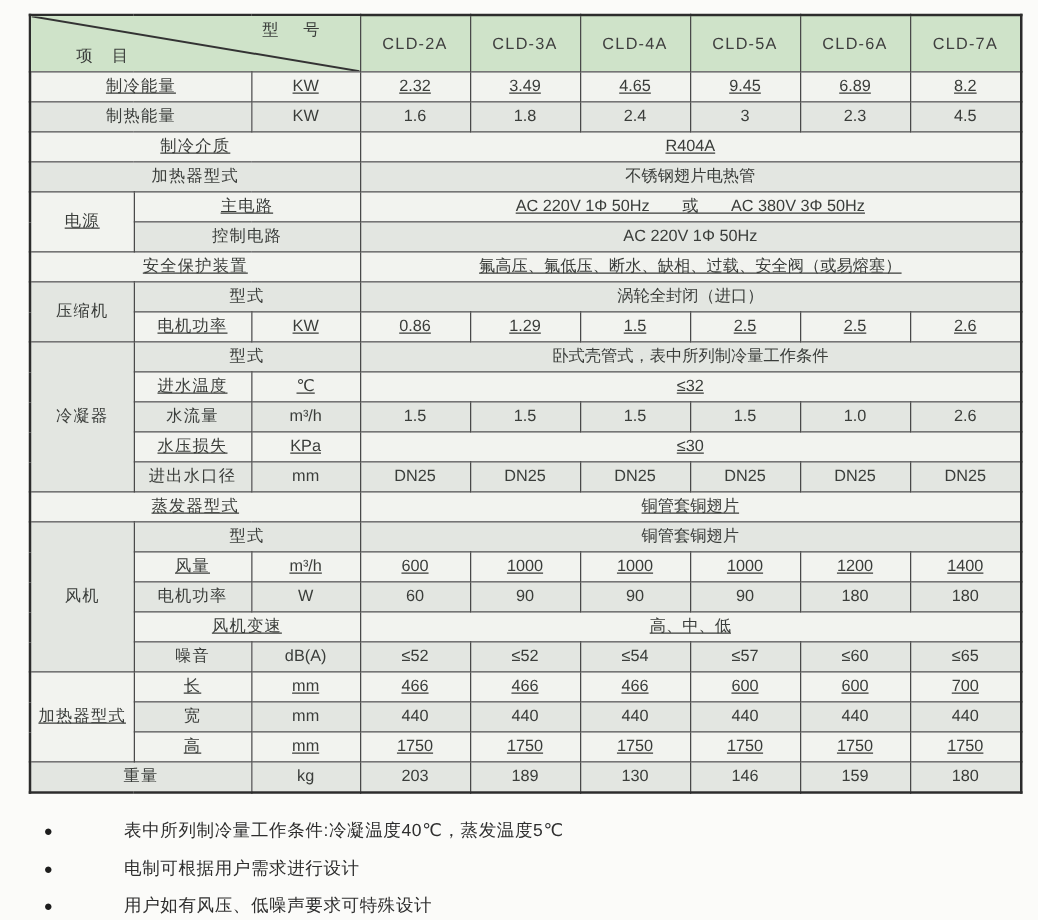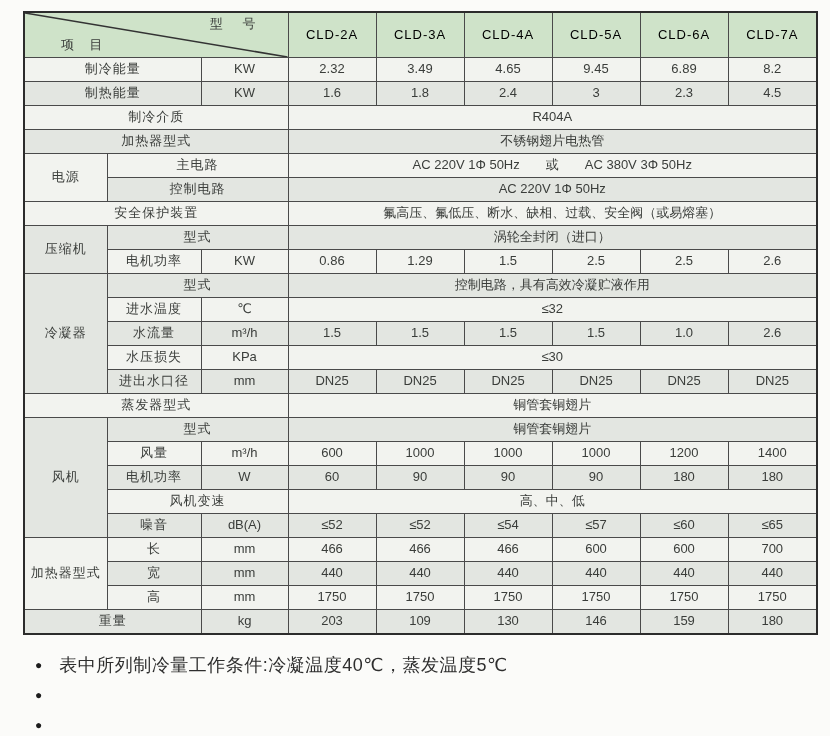--- a/index.html
+++ b/index.html
@@ -16,33 +16,33 @@
     border:2px solid var(--border-outer,#2c2c2c);
   }
   table.spec td{
     border:1px solid var(--border-inner,#4a4a4a);
     font-size:13px;line-height:1.1;
     text-align:center;vertical-align:middle;
     padding:0 2px;height:23px;
     white-space:nowrap;overflow:hidden;
   }
   tr.hdr td{height:44px;background:var(--green,#cfe3c9);}
-  td.model{font-size:12.5px;letter-spacing:1px;color:#000000;}
-  tr.rA td{background:var(--row-light,#f2f3ef);}
+  td.model{font-size:12.5px;letter-spacing:1px;color:#404040;}
+  tr.rA td{background:var(--row-light,#f2f3ef);text-decoration:underline;}
   tr.rB td{background:var(--row-dark,#e3e6e1);}
   tr.hdr td{background:var(--green,#cfe3c9) !important;}
   td.diag{position:relative;padding:0;}
   td.diag svg{position:absolute;left:0;top:0;width:100%;height:100%;display:block;}
   .corner-model{position:absolute;top:5px;right:26px;letter-spacing:6px;font-size:13px;font-family:Liberation Mono, monospace;}
   .corner-item{position:absolute;bottom:5px;left:36px;letter-spacing:6px;font-size:13px;}
   td.lab,td.grp{letter-spacing:1px;}
   .notes{list-style:none;margin:15px 0 0 0;padding:0 0 0 12px;}
   .notes li{display:flex;align-items:center;height:30px;}
   .dot{font-size:12px;margin-right:17px;color:#1d1d1d;}
-  .note-text{font-size:18px;color:#2e2e2e;letter-spacing:0.5px;}
+  .note-text{font-size:14px;color:#2e2e2e;letter-spacing:0.5px;margin-left:40px;}
 </style>
 </head>
 <body>
 
 <div class="page">
   <table class="spec">
     <colgroup>
       <col style="width:83px">
         <col style="width:94px">
         <col style="width:87px">
@@ -130,21 +130,21 @@
       <td>1.29</td>
       <td>1.5</td>
       <td>2.5</td>
       <td>2.5</td>
       <td>2.6</td>
     </tr>
 
     <tr class="rB">
       <td rowspan="5" class="grp">冷凝器</td>
       <td colspan="2" class="lab">型式</td>
-      <td colspan="6">控制电路，具有高效冷凝贮液作用</td>
+      <td colspan="6">卧式壳管式，表中所列制冷量工作条件</td>
     </tr>
     <tr class="rA">
       <td class="lab">进水温度</td>
       <td>℃</td>
       <td colspan="6">≤32</td>
     </tr>
     <tr class="rB">
       <td class="lab">水流量</td>
       <td>m³/h</td>
       <td>1.5</td>
@@ -244,34 +244,36 @@
       <td>1750</td>
       <td>1750</td>
       <td>1750</td>
       <td>1750</td>
     </tr>
 
     <tr class="rB">
       <td colspan="2" class="lab">重量</td>
       <td>kg</td>
       <td>203</td>
-      <td>109</td>
+      <td>189</td>
       <td>130</td>
       <td>146</td>
       <td>159</td>
       <td>180</td>
     </tr>
   </tbody>
     </table>
 
   <ul class="notes">
     <li>
       <span class="dot">●</span>
       <span class="note-text">表中所列制冷量工作条件:冷凝温度40℃，蒸发温度5℃</span>
     </li>
     <li>
       <span class="dot">●</span>
+      <span class="note-text">电制可根据用户需求进行设计</span>
     </li>
     <li>
       <span class="dot">●</span>
+      <span class="note-text">用户如有风压、低噪声要求可特殊设计</span>
     </li>
   </ul>
 </div>
 
 </body></html>

